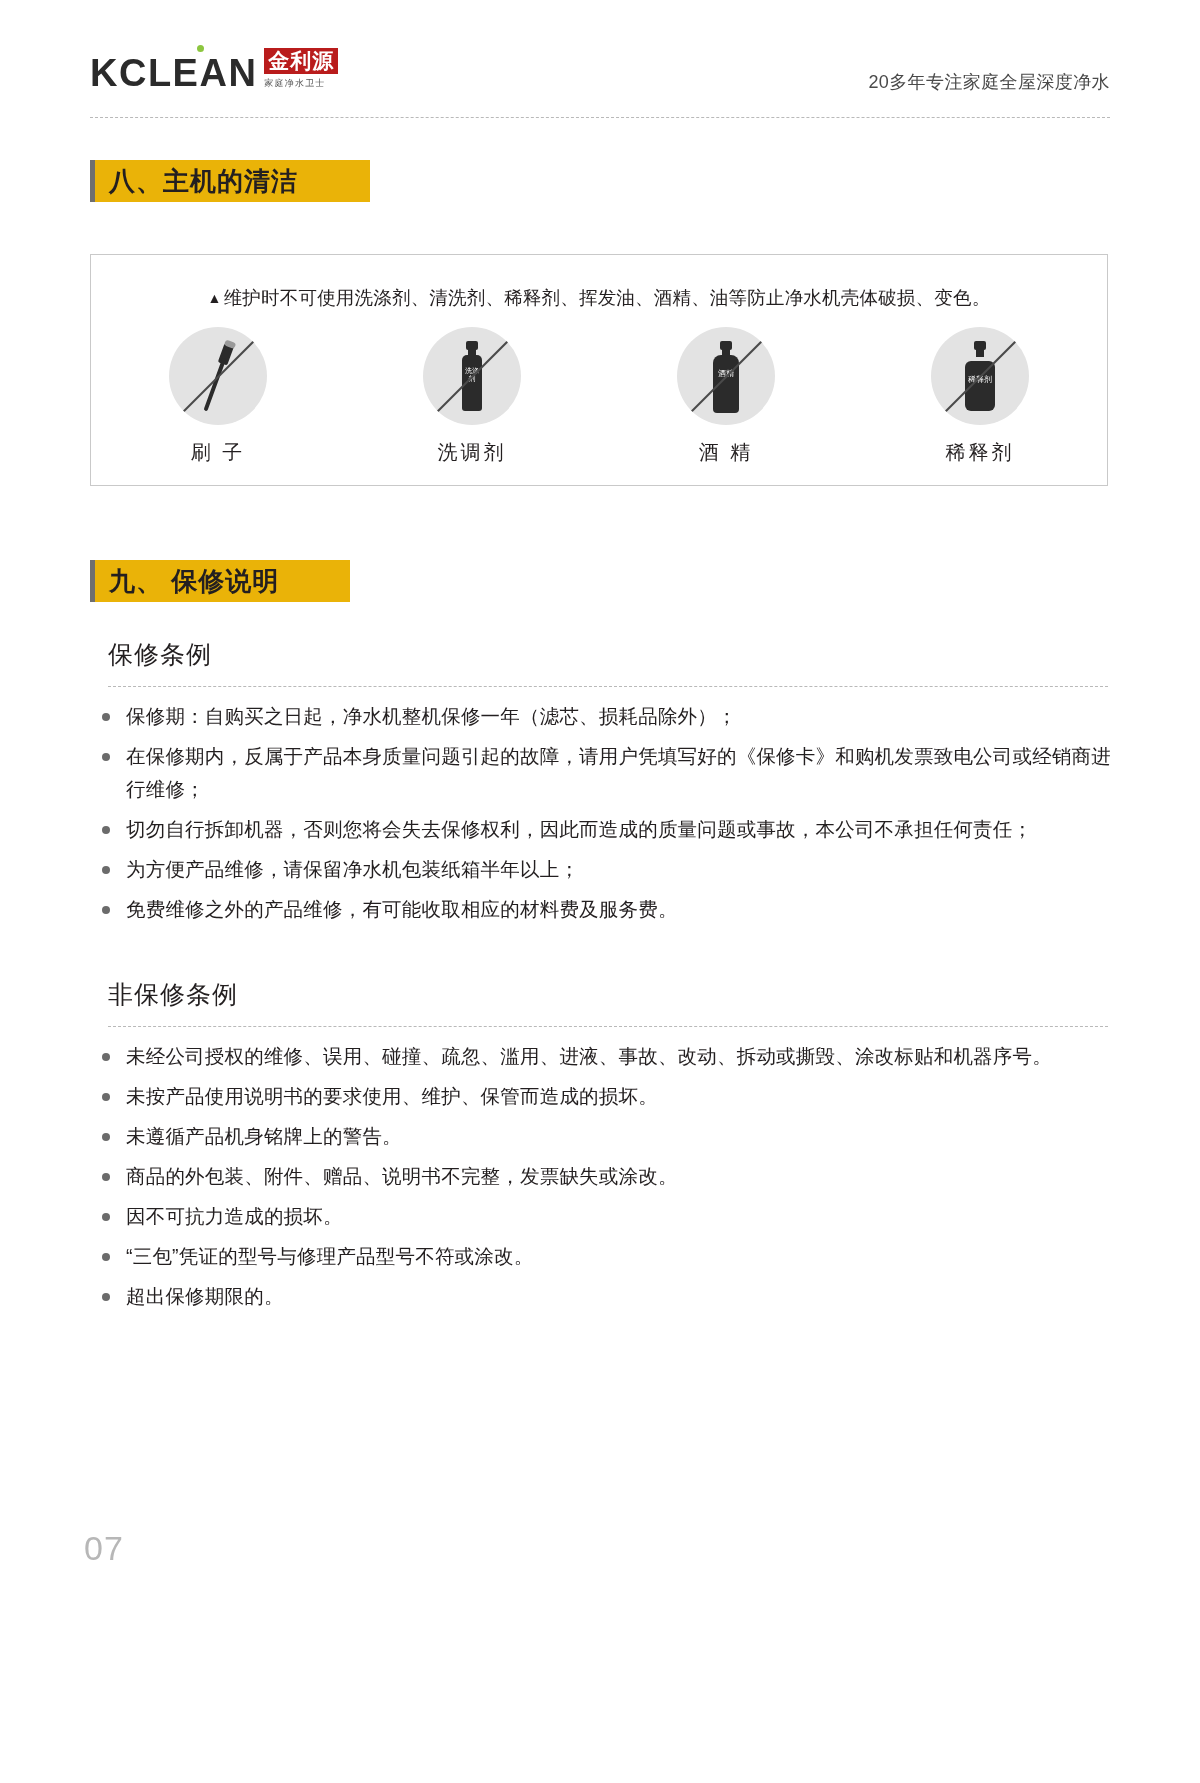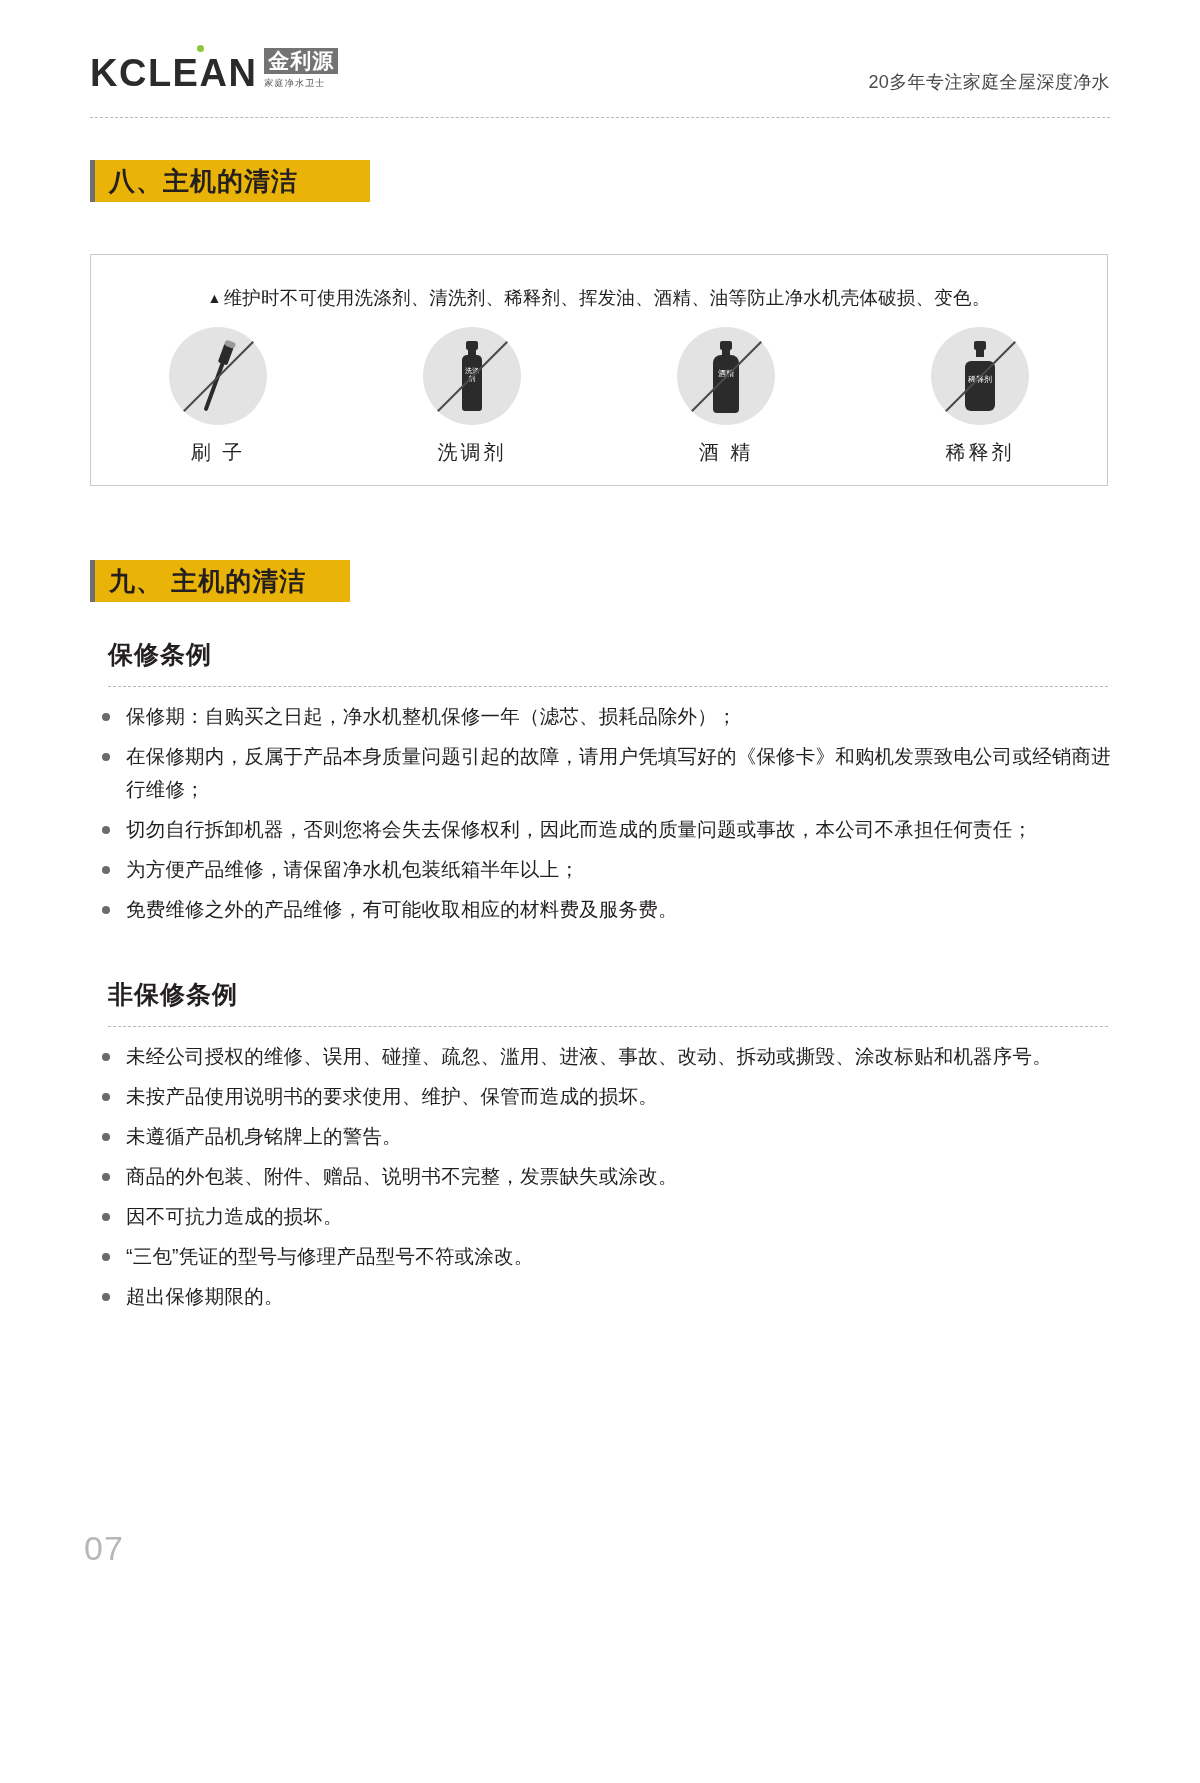--- a/index.html
+++ b/index.html
@@ -58,21 +58,21 @@
     background: #8cc63f;
   }
   .logo-cn-block {
     margin-left: 7px;
     display: flex;
     flex-direction: column;
     align-items: flex-start;
     padding-bottom: 2px;
   }
   .logo-cn {
-    background: #737373;
+    background: #b91c1c;
     color: #fff;
     font-size: 21px;
     font-weight: bold;
     padding: 2px 4px 3px 4px;
     line-height: 1;
     letter-spacing: 1px;
   }
   .logo-cn-sub {
     font-size: 9px;
     color: #555;
@@ -295,21 +295,21 @@
     left: 2px;
     width: 30px;
     top: 34px;
   }
 
   
   .sub-head {
     position: absolute;
     left: 108px;
     font-size: 25px;
-    font-weight: bold;
+    font-weight: normal;
     color: #231f20;
     letter-spacing: 1px;
   }
   .dash-rule {
     position: absolute;
     left: 108px;
     width: 1000px;
     border-top: 1px dashed #b9b9b9;
     height: 0;
   }
@@ -440,21 +440,21 @@
           <div class="slash"></div>
         </div>
         <div class="icon-label">稀释剂</div>
       </div>
 
     </div>
   </div>
 
   <div class="section-bar" id="sec9">
     <div class="accent"></div>
-    <div class="title">九、 主机的清洁</div>
+    <div class="title">九、 保修说明</div>
   </div>
 
   <div class="sub-head" id="warranty-head">保修条例</div>
   <div class="dash-rule" id="warranty-rule"></div>
   <ul class="bullet-list" id="warranty-list">
     <li>保修期：自购买之日起，净水机整机保修一年（滤芯、损耗品除外）；</li>
     <li>在保修期内，反属于产品本身质量问题引起的故障，请用户凭填写好的《保修卡》和购机发票致电公司或经销商进行维修；</li>
     <li>切勿自行拆卸机器，否则您将会失去保修权利，因此而造成的质量问题或事故，本公司不承担任何责任；</li>
     <li>为方便产品维修，请保留净水机包装纸箱半年以上；</li>
     <li>免费维修之外的产品维修，有可能收取相应的材料费及服务费。</li>

